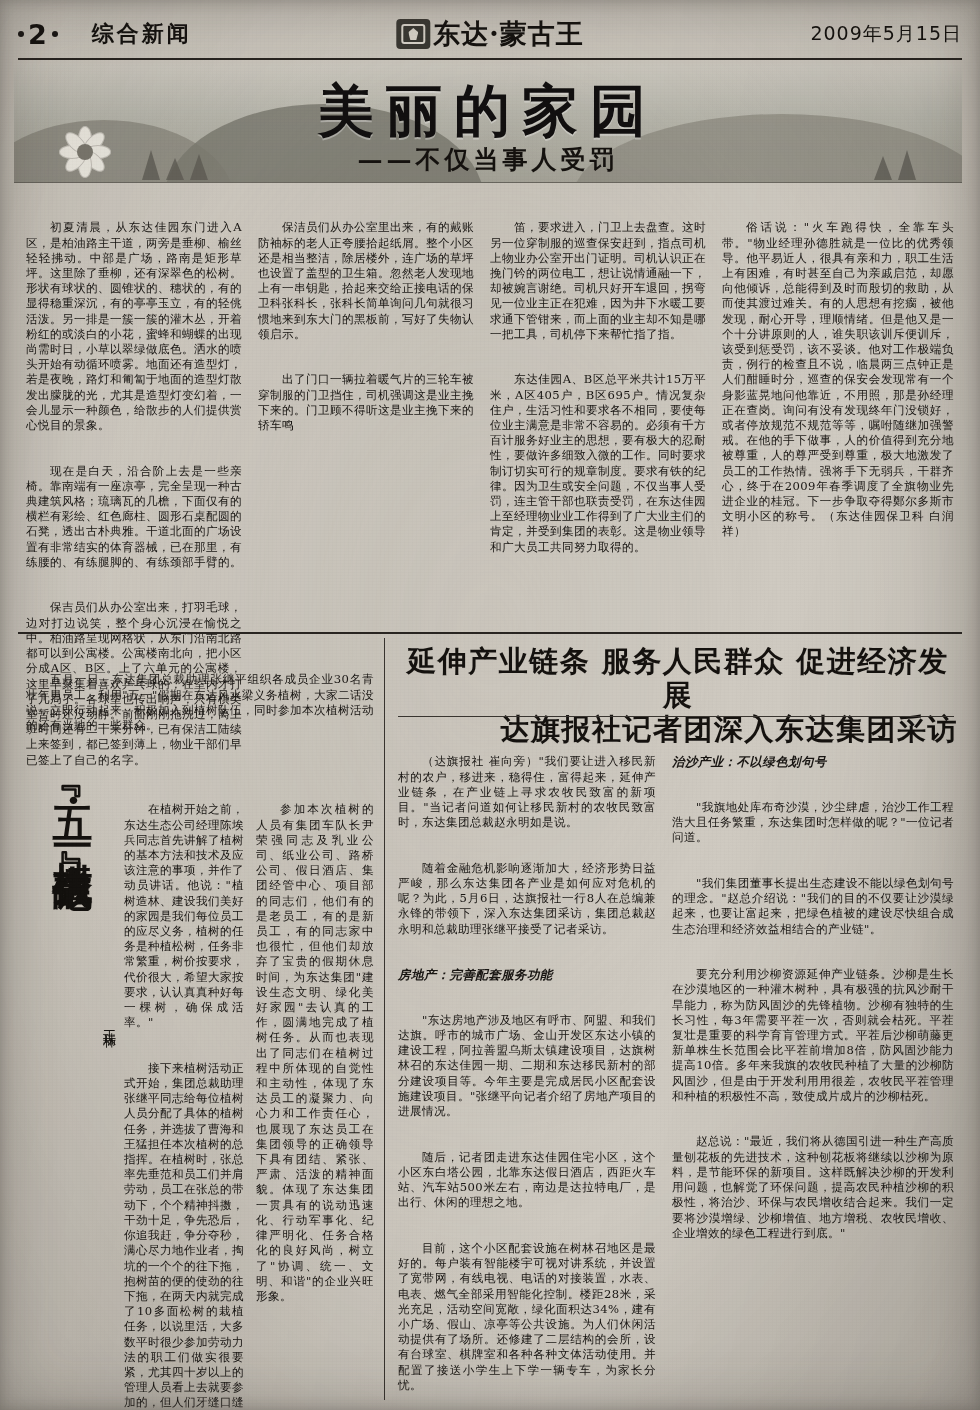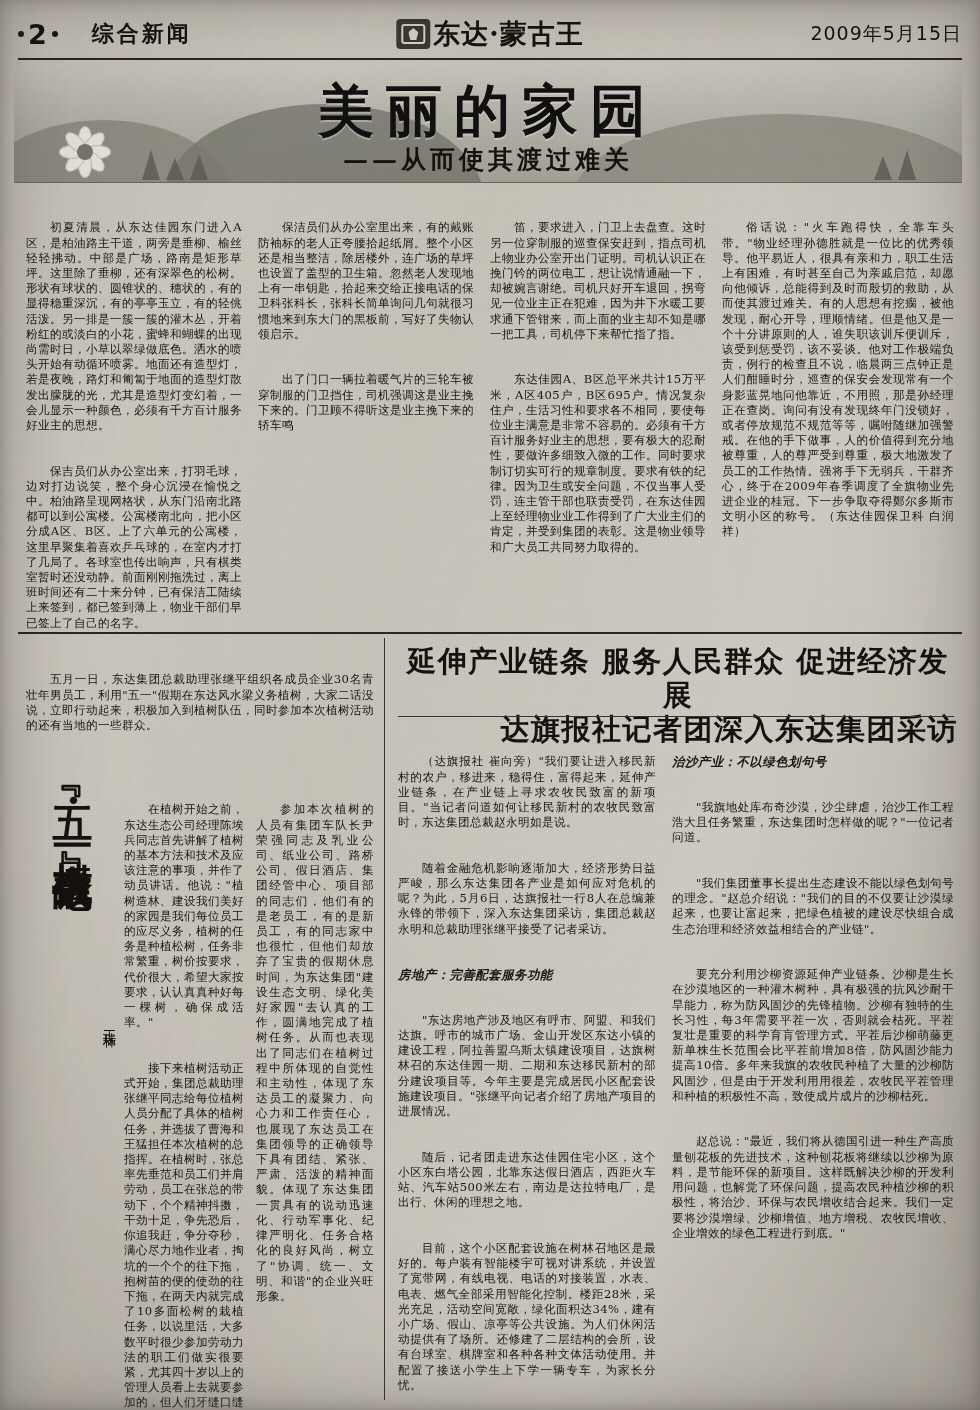--- a/index.html
+++ b/index.html
@@ -323,25 +323,26 @@
       <span class="petal" style="transform:rotate(45deg)"></span>
       <span class="petal" style="transform:rotate(90deg)"></span>
       <span class="petal" style="transform:rotate(135deg)"></span>
       <span class="petal" style="transform:rotate(180deg)"></span>
       <span class="petal" style="transform:rotate(225deg)"></span>
       <span class="petal" style="transform:rotate(270deg)"></span>
       <span class="petal" style="transform:rotate(315deg)"></span>
       <span class="core"></span>
     </div>
     <div class="feature-title">美丽的家园</div>
-    <div class="feature-sub">——从而使其渡过难关</div>
+    <div class="feature-sub">——不仅当事人受罚</div>
   </div>
 
   <div class="col art1-c1">
-    <p class="indent">初夏清晨，从东达佳园东门进入A区，是柏油路主干道，两旁是垂柳、榆丝轻轻拂动。中部是广场，路南是矩形草坪。这里除了垂柳，还有深翠色的松树。形状有球状的、圆锥状的、穗状的，有的显得稳重深沉，有的亭亭玉立，有的轻佻活泼。另一排是一簇一簇的灌木丛，开着粉红的或淡白的小花，蜜蜂和蝴蝶的出现尚需时日，小草以翠绿做底色。洒水的喷头开始有动循环喷雾。地面还有造型灯，若是夜晚，路灯和匍匐于地面的造型灯散发出朦胧的光，尤其是造型灯变幻着，一会儿显示一种颜色，必须有千方百计服务好业主的思想。</p>
+    <p class="indent">初夏清晨，从东达佳园东门进入A区，是柏油路主干道，两旁是垂柳、榆丝轻轻拂动。中部是广场，路南是矩形草坪。这里除了垂柳，还有深翠色的松树。形状有球状的、圆锥状的、穗状的，有的显得稳重深沉，有的亭亭玉立，有的轻佻活泼。另一排是一簇一簇的灌木丛，开着粉红的或淡白的小花，蜜蜂和蝴蝶的出现尚需时日，小草以翠绿做底色。洒水的喷头开始有动循环喷雾。地面还有造型灯，若是夜晚，路灯和匍匐于地面的造型灯散发出朦胧的光，尤其是造型灯变幻着，一会儿显示一种颜色，给散步的人们提供赏心悦目的景象。</p>
+    <p class="indent">现在是白天，沿合阶上去是一些亲椅。靠南端有一座凉亭，完全呈现一种古典建筑风格；琉璃瓦的几檐，下面仅有的横栏有彩绘、红色廊柱、圆形石桌配圆的石凳，透出古朴典雅。干道北面的广场设置有非常结实的体育器械，已在那里，有练腰的、有练腿脚的、有练颈部手臂的。</p>
     <p class="indent">保吉员们从办公室出来，打羽毛球，边对打边说笑，整个身心沉浸在愉悦之中。柏油路呈现网格状，从东门沿南北路都可以到公寓楼。公寓楼南北向，把小区分成A区、B区。上了六单元的公寓楼，这里早聚集着喜欢乒乓球的，在室内才打了几局了。各球室也传出响声，只有棋类室暂时还没动静。前面刚刚拖洗过，离上班时间还有二十来分钟，已有保洁工陆续上来签到，都已签到薄上，物业干部们早已签上了自己的名字。</p>
   </div>
   <div class="col art1-c2">
     <p class="indent">保洁员们从办公室里出来，有的戴账防袖标的老人正夸腰拾起纸屑。整个小区还是相当整洁，除居楼外，连广场的草坪也设置了盖型的卫生箱。忽然老人发现地上有一串钥匙，拾起来交给正接电话的保卫科张科长，张科长简单询问几句就很习惯地来到东大门的黑板前，写好了失物认领启示。</p>
     <p class="indent">出了门口一辆拉着暖气片的三轮车被穿制服的门卫挡住，司机强调这是业主挽下来的。门卫顾不得听这是业主挽下来的轿车鸣</p>
   </div>
   <div class="col art1-c3">
     <p class="indent">笛，要求进入，门卫上去盘查。这时另一位穿制服的巡查保安赶到，指点司机上物业办公室开出门证明。司机认识正在挽门钤的两位电工，想让说情通融一下，却被婉言谢绝。司机只好开车退回，拐弯见一位业主正在犯难，因为井下水暖工要求通下管钳来，而上面的业主却不知是哪一把工具，司机停下来帮忙指了指。</p>
     <p class="indent">东达佳园A、B区总平米共计15万平米，A区405户，B区695户。情况复杂住户，生活习性和要求各不相同，要使每位业主满意是非常不容易的。必须有千方百计服务好业主的思想，要有极大的忍耐性，要做许多细致入微的工作。同时要求制订切实可行的规章制度。要求有铁的纪律。因为卫生或安全问题，不仅当事人受罚，连主管干部也联责受罚，在东达佳园上至经理物业业工作得到了广大业主们的肯定，并受到集团的表彰。这是物业领导和广大员工共同努力取得的。</p>
   </div>

